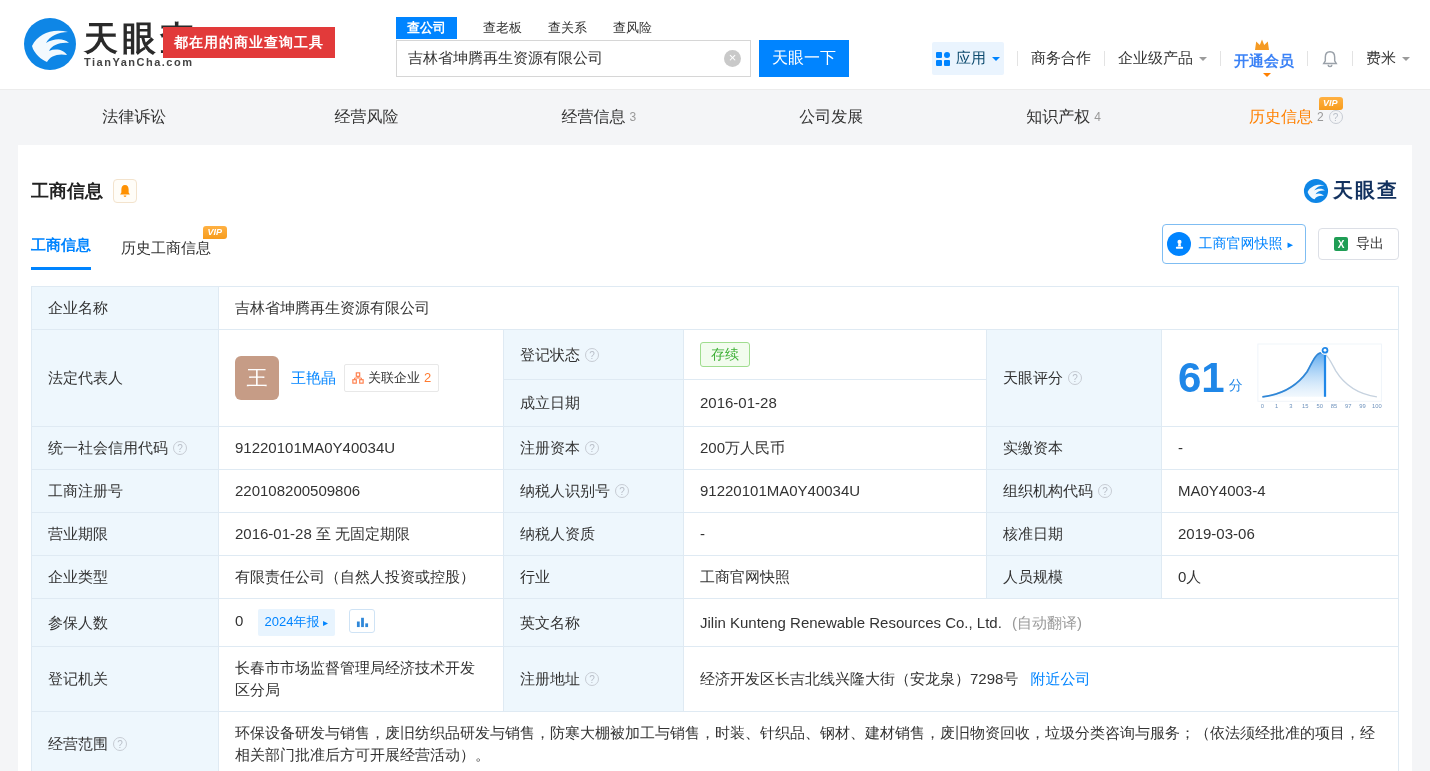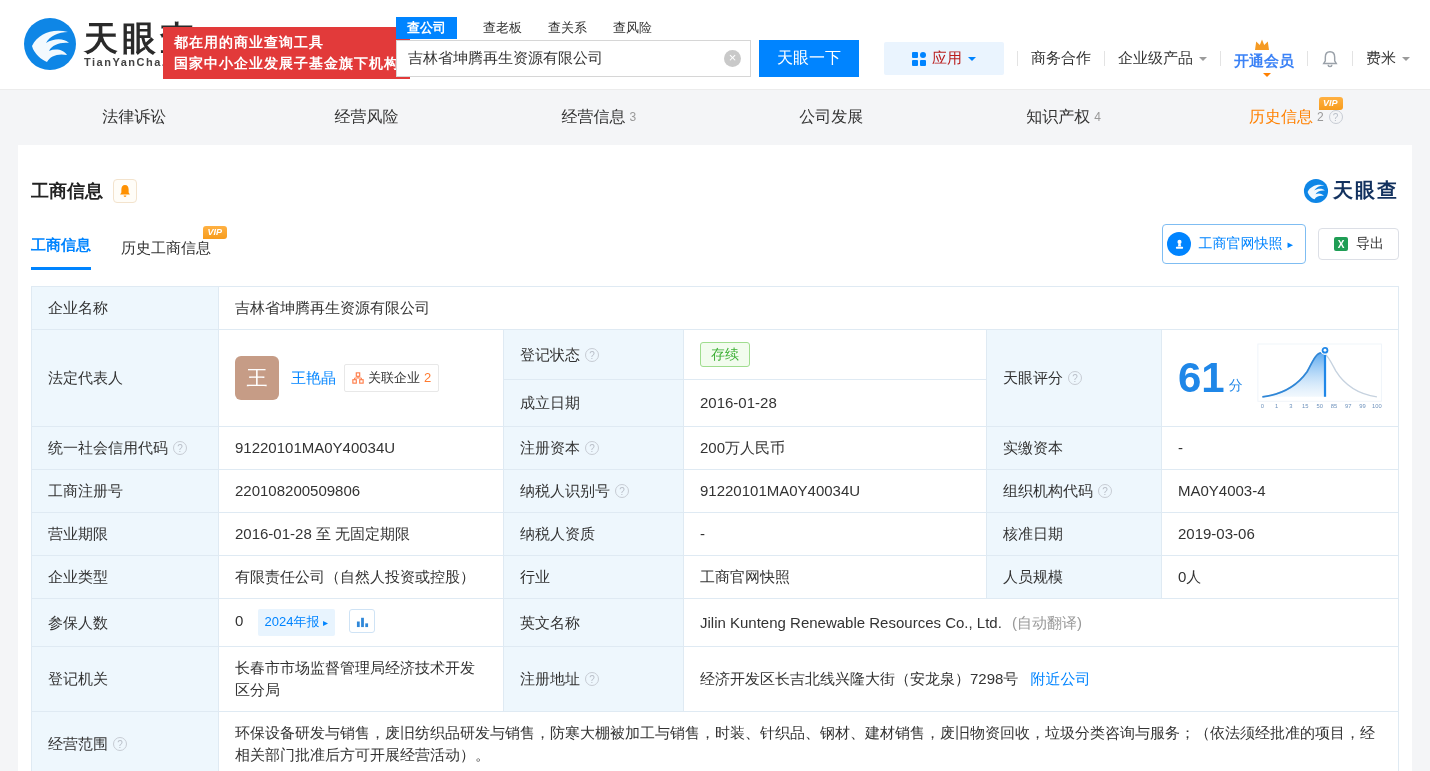--- a/index.html
+++ b/index.html
@@ -19,26 +19,26 @@
   .search-area { position:absolute; left:396px; top:16px; }
   .search-tabs { display:flex; align-items:center; gap:26px; height:23px; font-size:13px; }
   .stab { color:#333; cursor:pointer; }
   .stab.active { background:#0084ff; color:#fff; padding:2px 11px; font-weight:bold; }
   .search-row { display:flex; margin-top:1px; }
   .search-box { position:relative; width:355px; }
   .search-box input { width:100%; height:37px; border:1px solid #d6d6d6; font-size:15px; color:#333;
     padding:0 34px 0 11px; outline:none; font-family:inherit; }
   .clear { position:absolute; right:10px; top:10px; width:17px; height:17px; border-radius:50%;
     background:#c9c9c9; color:#fff; font-size:13px; line-height:16px; text-align:center; cursor:pointer; }
-  .search-btn { height:37px; width:100px; margin-left:8px; background:#0084ff; border:none; color:#fff;
+  .search-btn { height:37px; width:90px; margin-left:8px; background:#0084ff; border:none; color:#fff;
     font-size:16px; cursor:pointer; font-family:inherit; }
   .top-nav { position:absolute; right:20px; top:38px; display:flex; align-items:center; font-size:15px; }
   .nav-divider { width:1px; height:15px; background:#e3e3e3; margin:0 13px; }
   .nav-item { display:flex; align-items:center; color:#333; cursor:pointer; white-space:nowrap; }
-  .nav-apps { display:flex; align-items:center; background:#eaf4fe; color:#b91c1c; padding:7px 28px;
+  .nav-apps { display:flex; align-items:center; background:#eaf4fe; color:#0c4a6e; padding:7px 4px;
     border-radius:2px; cursor:pointer; }
   .nav-apps svg { margin-right:6px; }
   .nav-vip { display:flex; align-items:center; color:#3b82f6; font-weight:bold; cursor:pointer;flex-direction:column; }
   .nav-vip svg { margin-right:5px; }
   .nav-bell { cursor:pointer; display:flex; align-items:center; }
   .caret { width:0; height:0; border:4px solid transparent; border-top-color:#9b9b9b; display:inline-block;
     margin-left:6px; position:relative; top:2px; }
   .caret.blue { border-top-color:#0084ff; }
   .caret.orange { border-top-color:#ff8000; }
 
@@ -114,21 +114,20 @@
       <circle cx="28" cy="28" r="26" fill="#0e86e6"></circle>
       <path d="M10 30 C16 18 30 12 46 16 C36 16 28 20 24 27 C32 22 42 22 47 27 C38 26 30 29 27 35 C34 32 42 34 45 39 C36 37 28 40 25 46 C20 44 12 38 10 30 Z" fill="#fff" opacity="0.95"></path>
     </svg>
     <div class="logo-text">
       <div class="logo-cn">天眼查</div>
       <div class="logo-en">TianYanCha.com</div>
     </div>
   </div>
   <div class="slogan">
     <div>都在用的商业查询工具</div>
-    <div>国家中小企业发展子基金旗下机构</div>
   </div>
 
   <div class="search-area">
     <div class="search-tabs">
       <span class="stab active">查公司</span>
       <span class="stab">查老板</span>
       <span class="stab">查关系</span>
       <span class="stab">查风险</span>
     </div>
     <div class="search-row">

